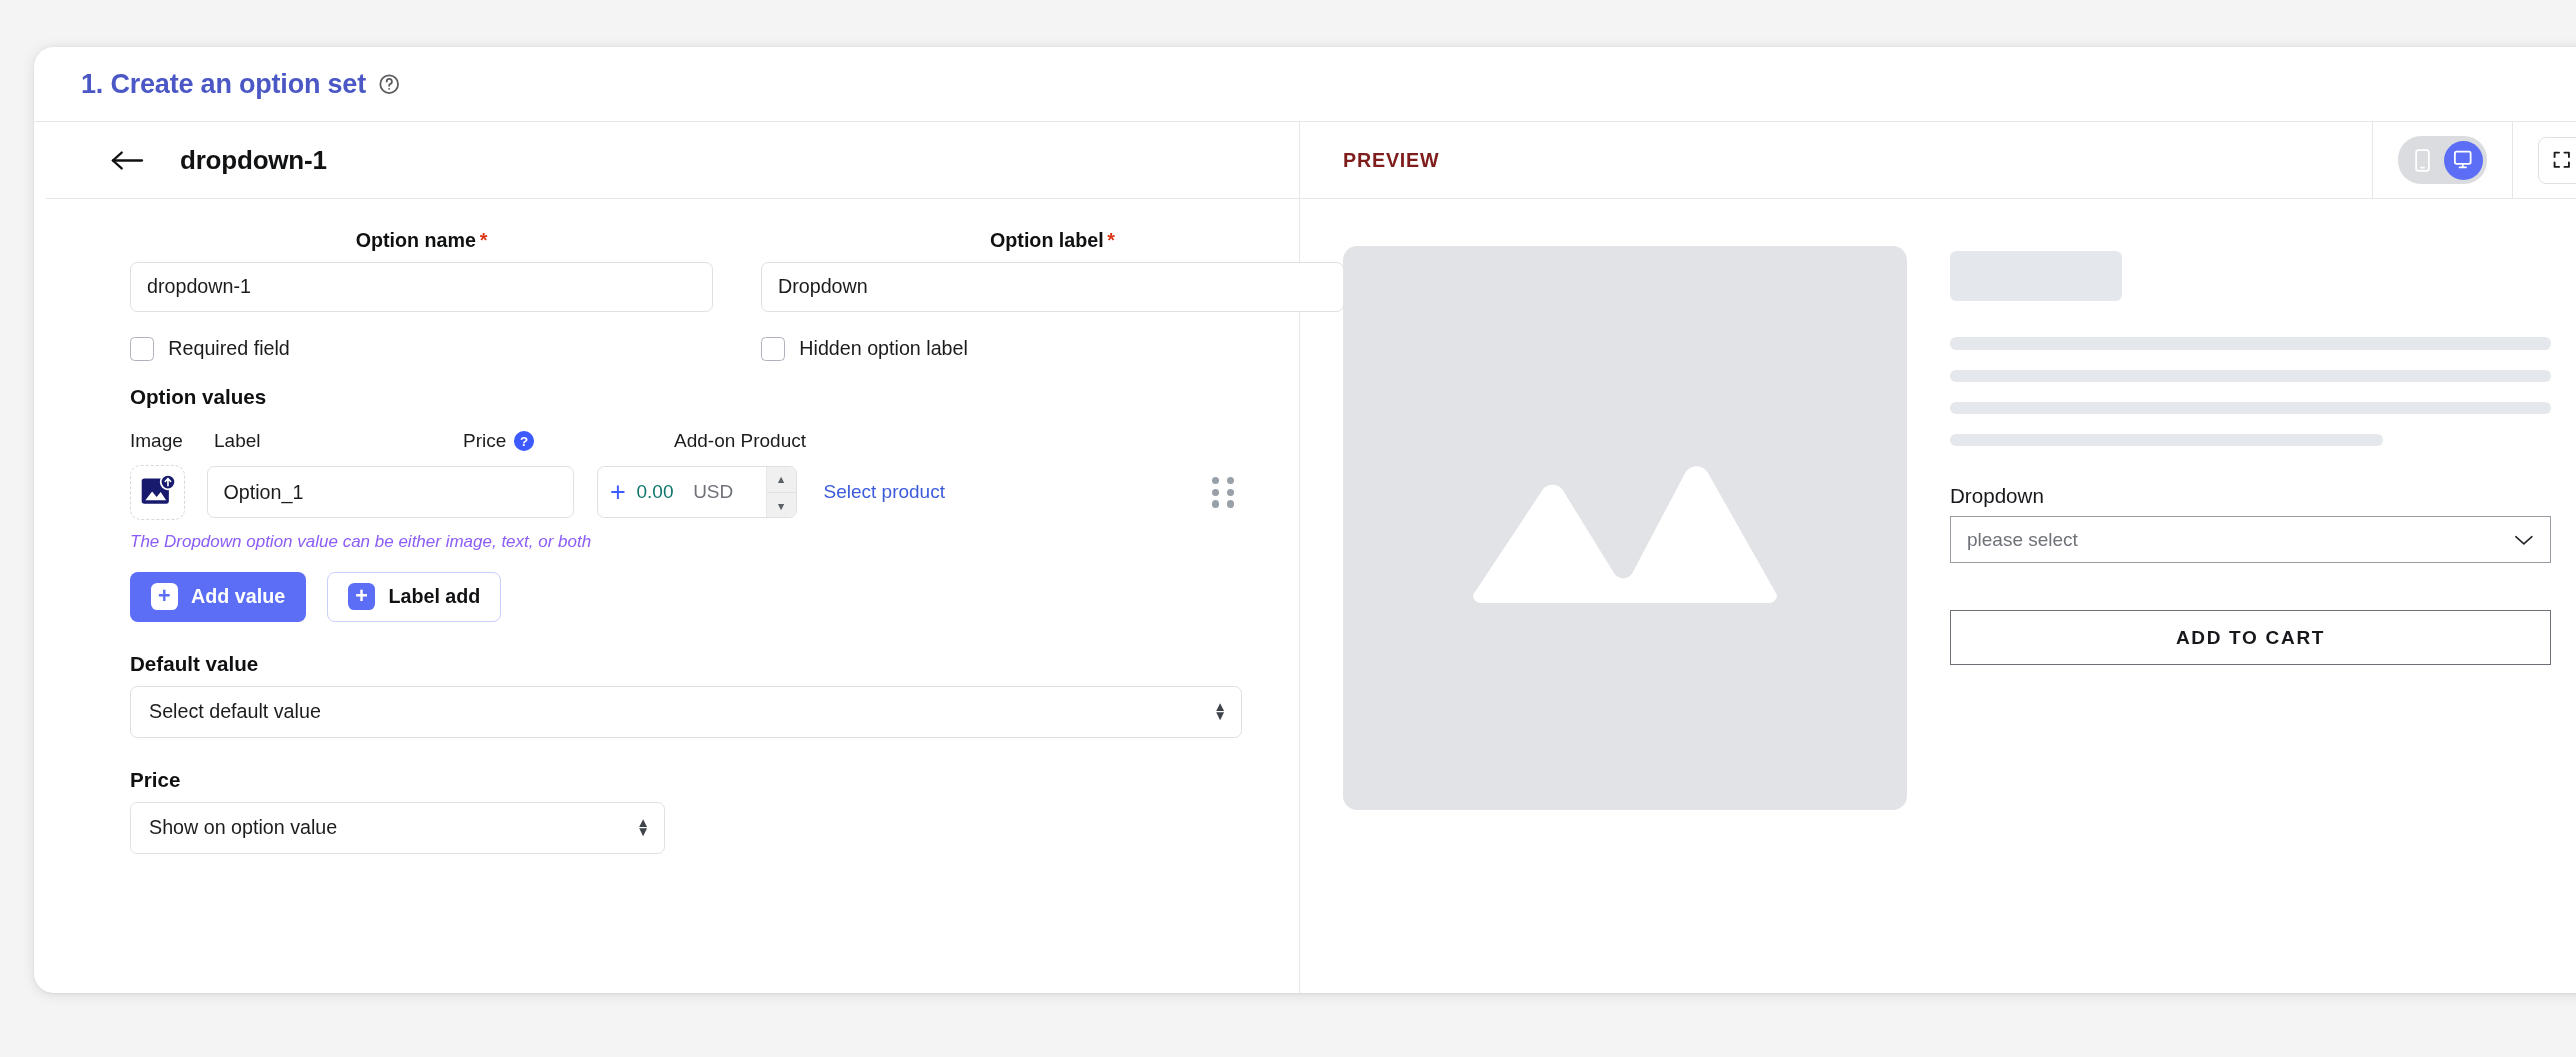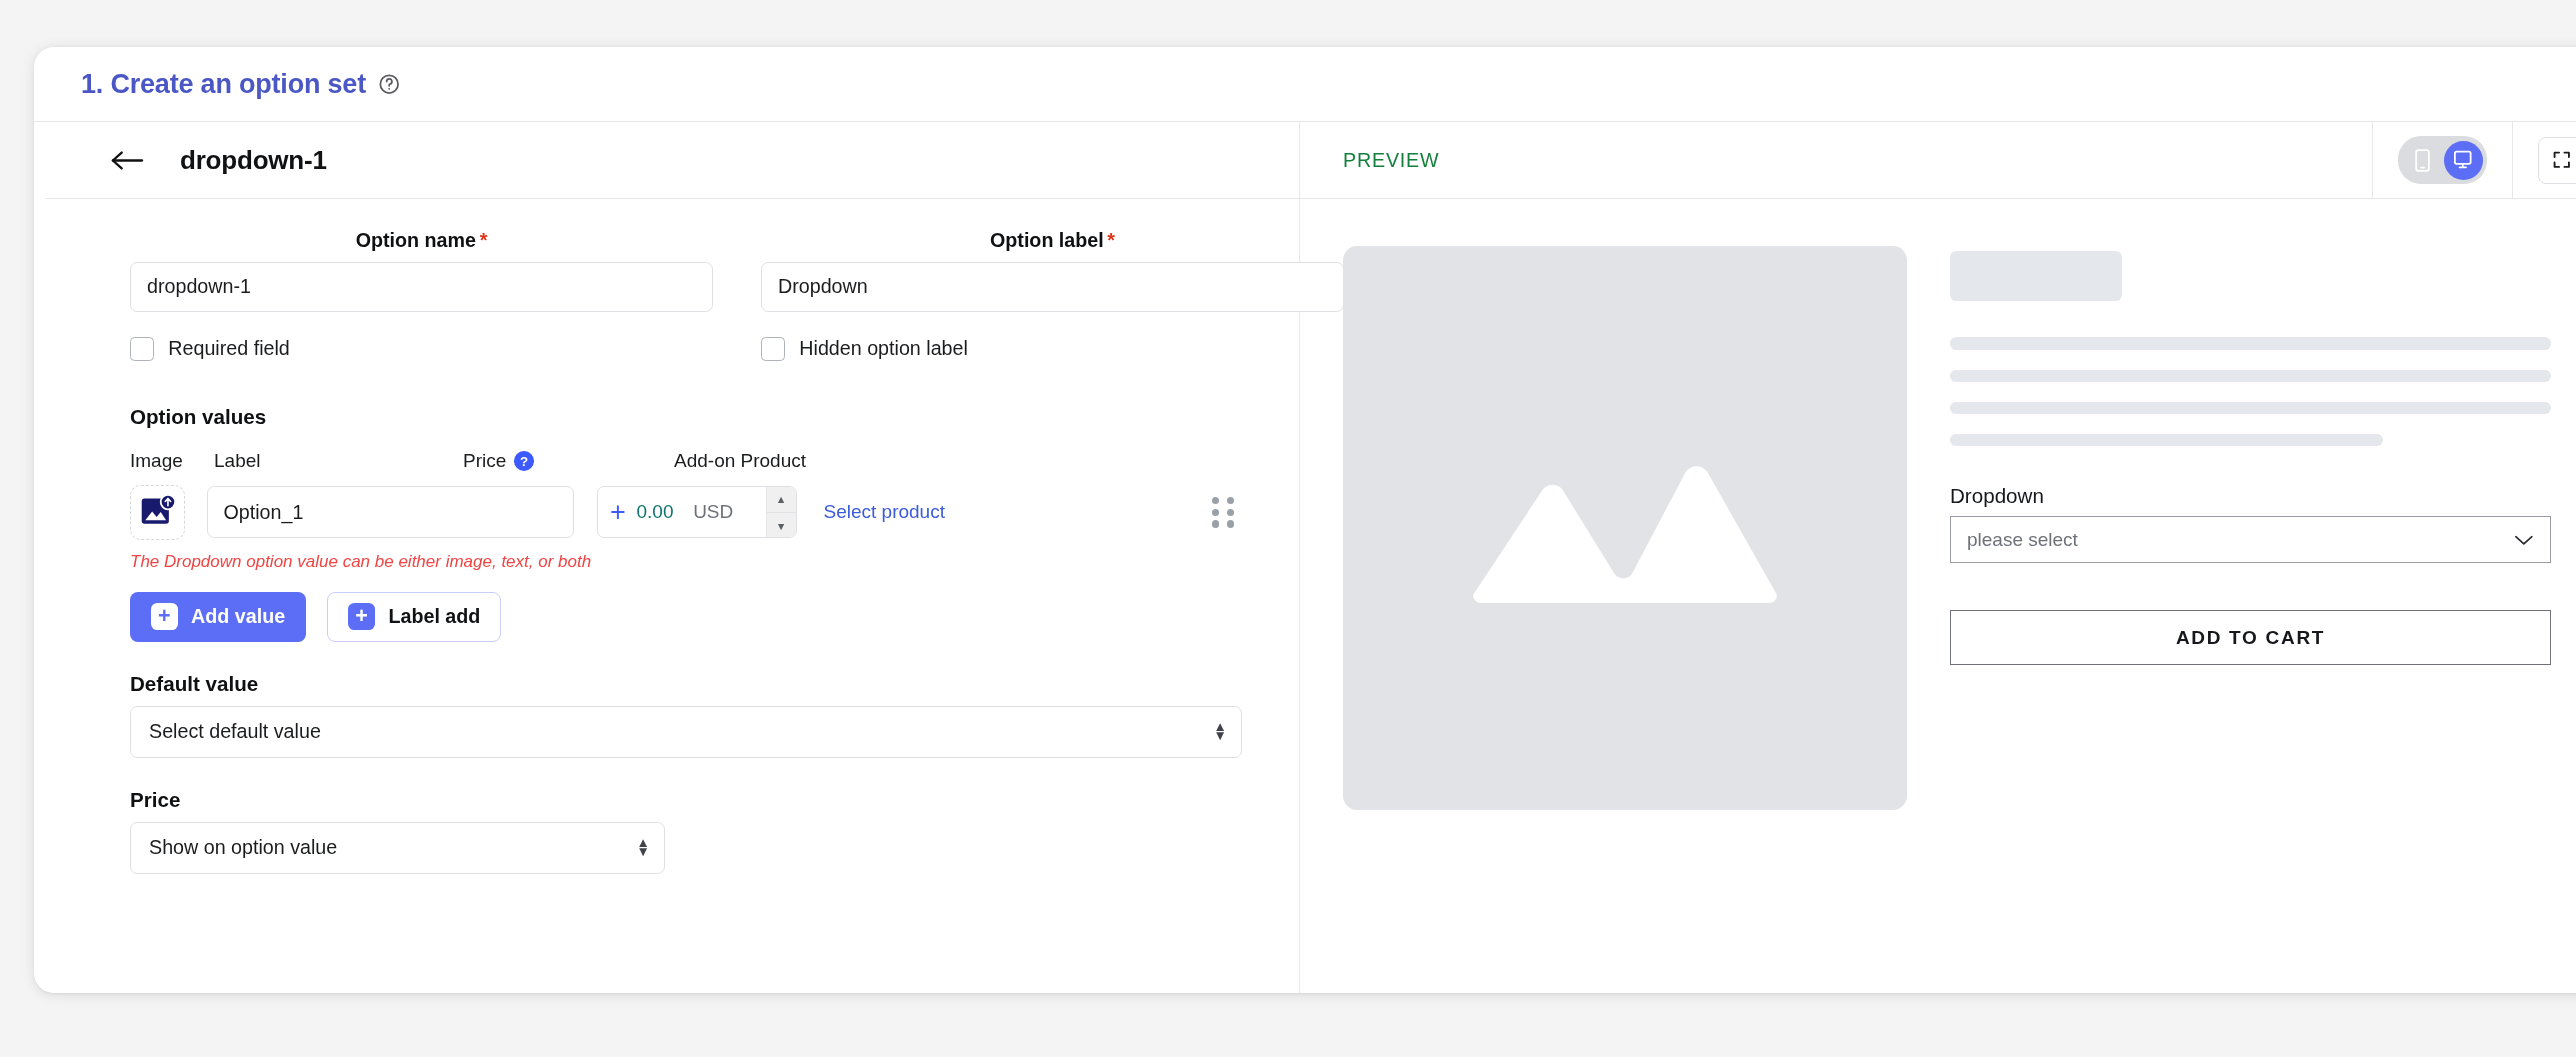--- a/index.html
+++ b/index.html
@@ -155,21 +155,21 @@
     cursor: pointer;
     flex: 0 0 24px;
   }
   .check-label {
     margin-left: 14.3px;
     font-size: 19.7px;
     color: #1b1c1e;
   }
 
   .section-title {
-    margin-top: 44px;
+    margin-top: 24px;
     font-size: 20.6px;
     font-weight: bold;
     color: #0f1012;
   }
 
   .values-head {
     display: flex;
     align-items: flex-end;
     margin-top: 21.5px;
     font-size: 19px;
@@ -296,21 +296,21 @@
     width: 7.2px; height: 7.2px;
     border-radius: 50%;
     background: #9aa0a8;
     display: block;
   }
 
   .values-hint {
     margin-top: 12.5px;
     font-size: 17px;
     font-style: italic;
-    color: #ef4444;
+    color: #8b5cf6;
   }
 
   .btn-row { display: flex; margin-top: 19.7px; }
   .btn {
     height: 50px;
     border-radius: 8px;
     display: inline-flex;
     align-items: center;
     padding: 0 19.7px;
     cursor: pointer;
@@ -384,23 +384,23 @@
   .preview-header {
     height: 77px;
     flex: 0 0 77px;
     display: flex;
     align-items: center;
     padding-left: 43px;
     border-bottom: 0.9px solid #e7e7e9;
   }
   .preview-title {
     font-size: 19.7px;
-    font-weight: normal;
+    font-weight: bold;
     letter-spacing: 0.8px;
-    color: #15803d;
+    color: #7f1d1d;
   }
   .preview-actions {
     margin-left: auto;
     display: flex;
     align-items: stretch;
     height: 77px;
   }
   .pa-cell {
     display: flex;
     align-items: center;

